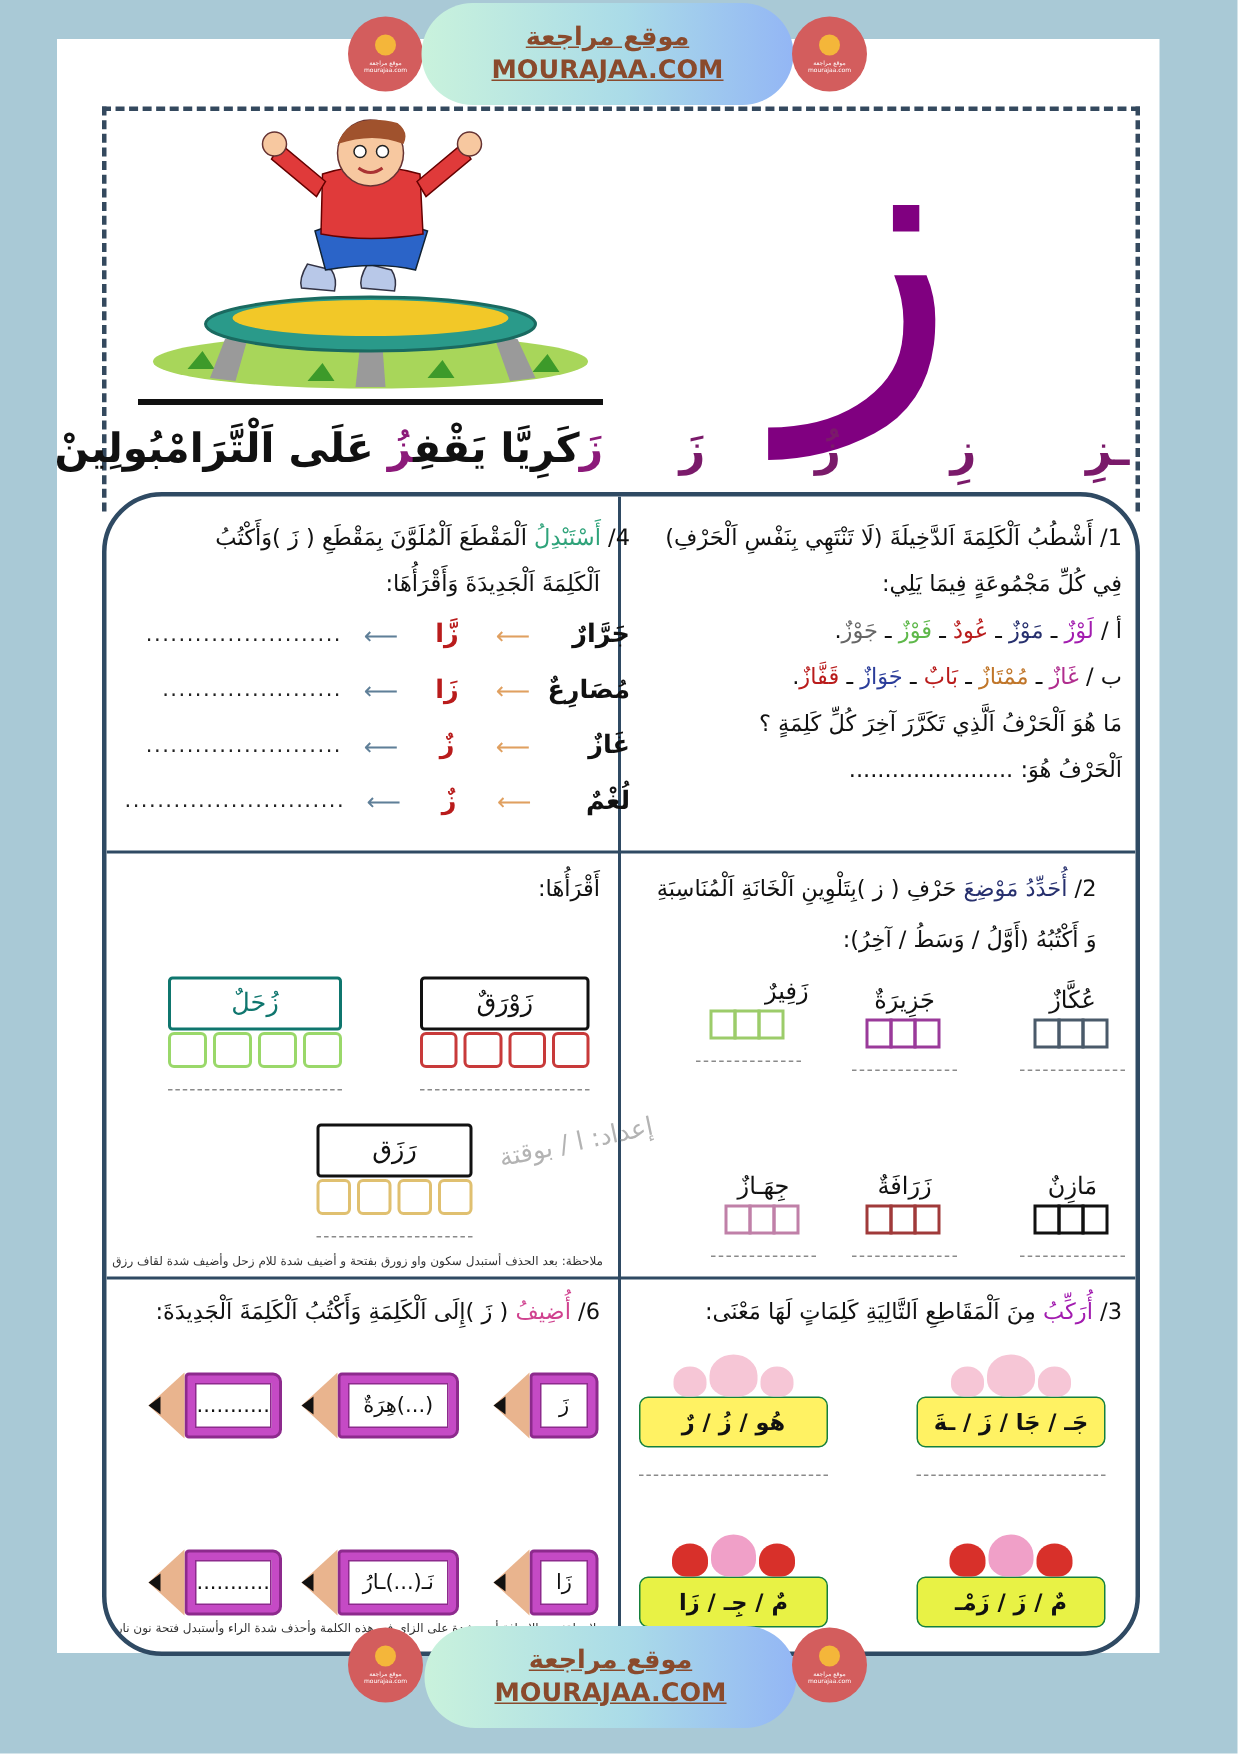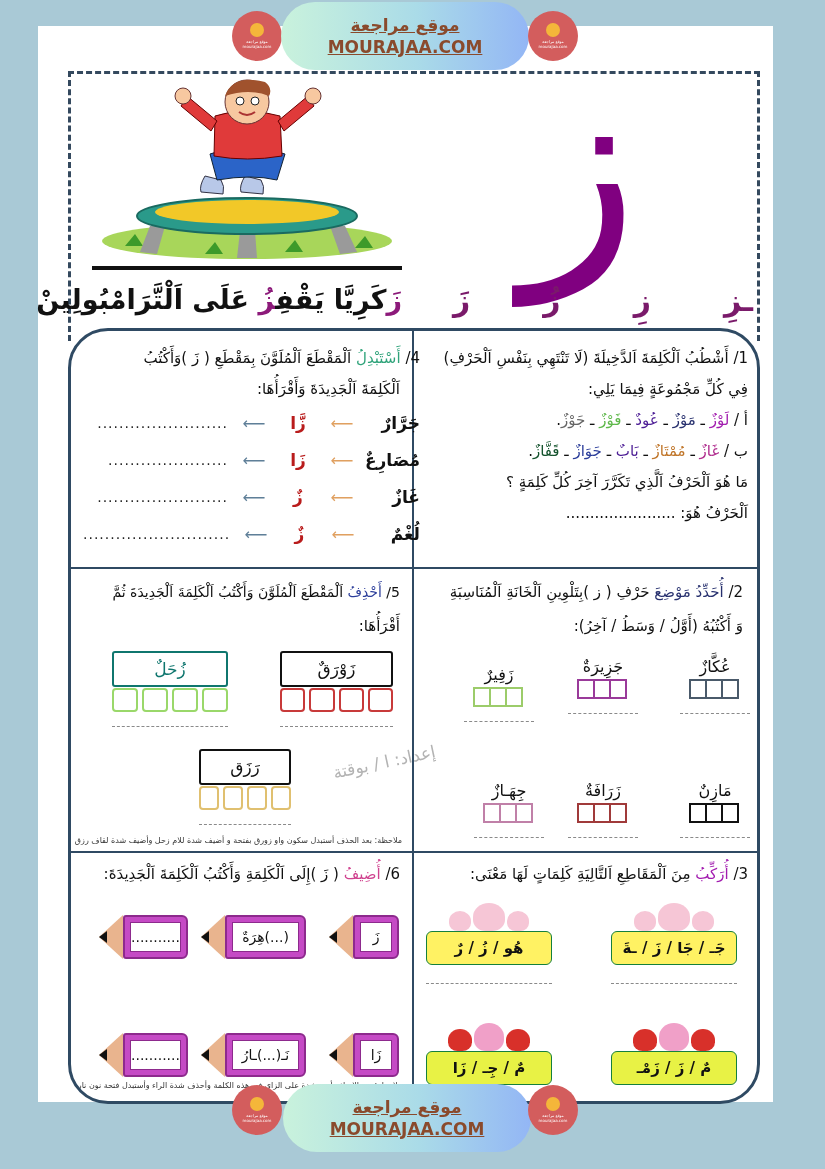--- a/index.html
+++ b/index.html
@@ -62,26 +62,26 @@
     overflow: hidden;
   }
   .vline { position: absolute; left: 341px; top: 0; width: 2px; height: 100%; background: #2f4a63; }
   .hline { position: absolute; left: 0; width: 100%; height: 2px; background: #2f4a63; }
   .cell { position: absolute; direction: rtl; text-align: right; font-size: 15px; line-height: 31px; padding: 0 12px; }
   .cell .q { white-space: nowrap; }
   .num { font-family: "DejaVu Sans", sans-serif; }
 
   .c-red { color: #a21caf; }
   .c-navy { color: #27306e; }
-  .c-purple { color: #4c1d95; text-align: center; }
+  .c-purple { color: #b91c1c; text-align: center; }
   .c-green { color: #5eb84a; }
   .c-gray { color: #666; }
   .c-magenta { color: #b02d8e; }
   .c-orange { color: #c0762a; }
-  .c-lime { color: #14532d; }
+  .c-lime { color: #b91c1c; }
   .c-teal { color: #2fa37a; }
   .c-blue { color: #2b3d9a; }
   .c-pink { color: #d0428f; }
 
   .arrow-row { display: flex; direction: rtl; align-items: center; height: 37px; white-space: nowrap; }
   .arrow-row .w { font-weight: bold; font-size: 17px; width: 52px; text-align: right; }
   .arrow-row .s { font-weight: bold; font-size: 17px; color: #b91c1c; width: 36px; text-align: center; }
   .arrow-row .ar1 { color: #e0a060; font-size: 16px; width: 52px; text-align: center; }
   .arrow-row .ar2 { color: #5f7f98; font-size: 16px; width: 52px; text-align: center; }
   .arrow-row .dots { font-size: 14px; letter-spacing: 1px; color: #222; }
@@ -214,21 +214,21 @@
     </div>
     <div class="arrow-row">
       <span class="w">لُغْمٌ</span>
       <span class="ar1">⟵</span>
       <span class="s">زٌ</span>
       <span class="ar2">⟵</span>
       <span class="dots">...........................</span>
     </div>
   </div>
 
-  <div class="cell" style="left:338px; top:244px; width:346px; line-height:34px;">
+  <div class="cell" style="left:326px; top:244px; width:346px; line-height:34px;">
     <div class="q"><span class="num">2/</span> <span class="c-navy">أُحَدِّدُ مَوْضِعَ</span><span> حَرْفِ ( ز )بِتَلْوِينِ اَلْخَانَةِ اَلْمُنَاسِبَةِ</span></div>
     <div class="q">وَ أَكْتُبُهُ (أَوَّلُ / وَسَطُ / آخِرُ):</div>
   </div>
   <div class="boxword" style="left:604px; top:324px; width:80px;">
     <div class="lbl">عُكَّازٌ</div>
     <div class="boxes" style="color:#4a5a6a;">
         <i></i>
         <i></i>
         <i></i>
       </div>
@@ -236,21 +236,21 @@
   </div>
   <div class="boxword" style="left:492px; top:324px; width:80px;">
     <div class="lbl">جَزِيرَةٌ</div>
     <div class="boxes" style="color:#9a3a9a;">
         <i></i>
         <i></i>
         <i></i>
       </div>
     <div class="dash"></div>
   </div>
-  <div class="boxword" style="left:388px; top:332px; width:80px;">
+  <div class="boxword" style="left:388px; top:318px; width:80px;text-align:right;">
     <div class="lbl">زَفِيرٌ</div>
     <div class="boxes" style="color:#9ccc6a;">
         <i></i>
         <i></i>
         <i></i>
       </div>
     <div class="dash"></div>
   </div>
   <div class="boxword" style="left:604px; top:448px; width:80px;">
     <div class="lbl">مَازِنٌ</div>
@@ -274,21 +274,20 @@
     <div class="lbl">جِهَـازٌ</div>
     <div class="boxes" style="color:#c080a8;">
         <i></i>
         <i></i>
         <i></i>
       </div>
     <div class="dash"></div>
   </div>
 
   <div class="cell" style="left:0; top:244px; width:341px; line-height:34px;">
-    <div class="q" style="font-size:14px;"><span class="num">5/</span> <span class="c-blue">أَحْذِفُ</span><span> اَلْمَقْطَعَ اَلْمُلَوَّنَ وَأَكْتُبُ اَلْكَلِمَةَ اَلْجَدِيدَةَ ثُمَّ</span></div>
     <div class="q">أَقْرَأُهَا:</div>
   </div>
   <div class="delbox" style="left:209px; top:320px; width:113px; color:#c83a3a;">
     <div class="top" style="color:#111;">زَوْرَقٌ</div>
     <div class="bot">
         <i></i>
         <i></i>
         <i></i>
         <i></i>
       </div>
@@ -297,21 +296,21 @@
   <div class="delbox" style="left:41px; top:320px; width:116px; color:#9ad86a;">
     <div class="top" style="color:#0f766e;">زُحَلٌ</div>
     <div class="bot">
         <i></i>
         <i></i>
         <i></i>
         <i></i>
       </div>
     <div class="dash"></div>
   </div>
-  <div class="delbox" style="left:128px; top:418px; width:92px; color:#e0c070;">
+  <div class="delbox" style="left:140px; top:418px; width:104px; color:#e0c070;">
     <div class="top" style="color:#111;">رَزَق</div>
     <div class="bot">
         <i></i>
         <i></i>
         <i></i>
         <i></i>
       </div>
     <div class="dash"></div>
   </div>
   <div class="note" style="right:355px; top:505px;">ملاحظة: بعد الحذف أستبدل سكون واو زورق بفتحة و أضيف شدة للام زحل وأضيف شدة لقاف رزق</div>

